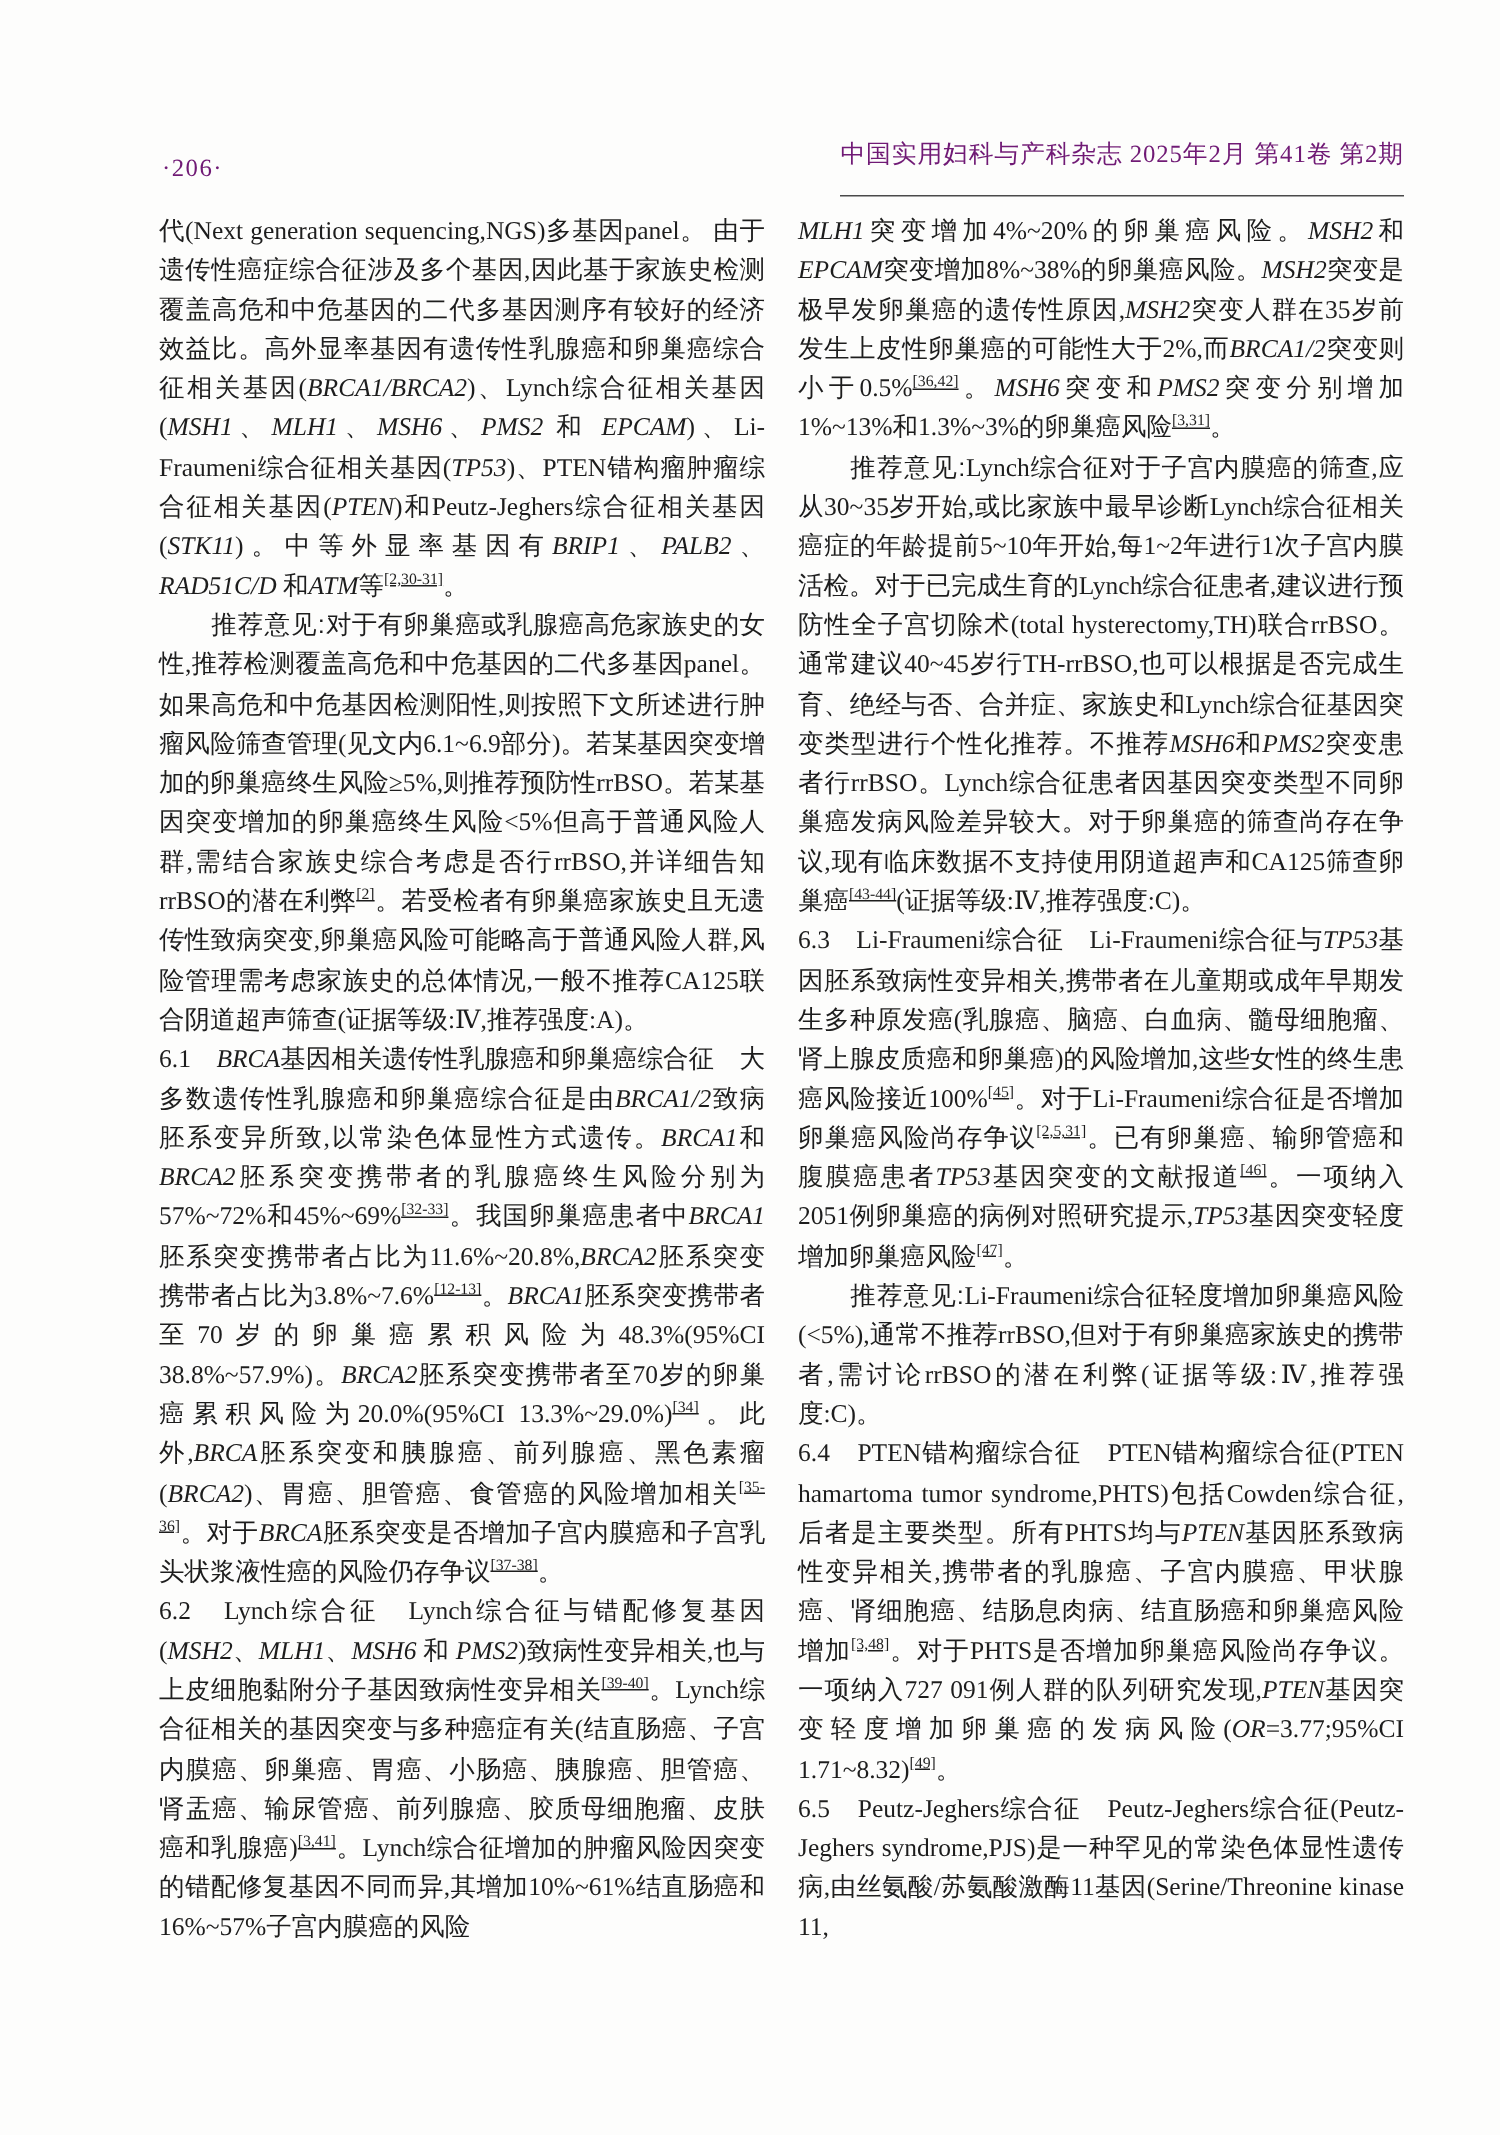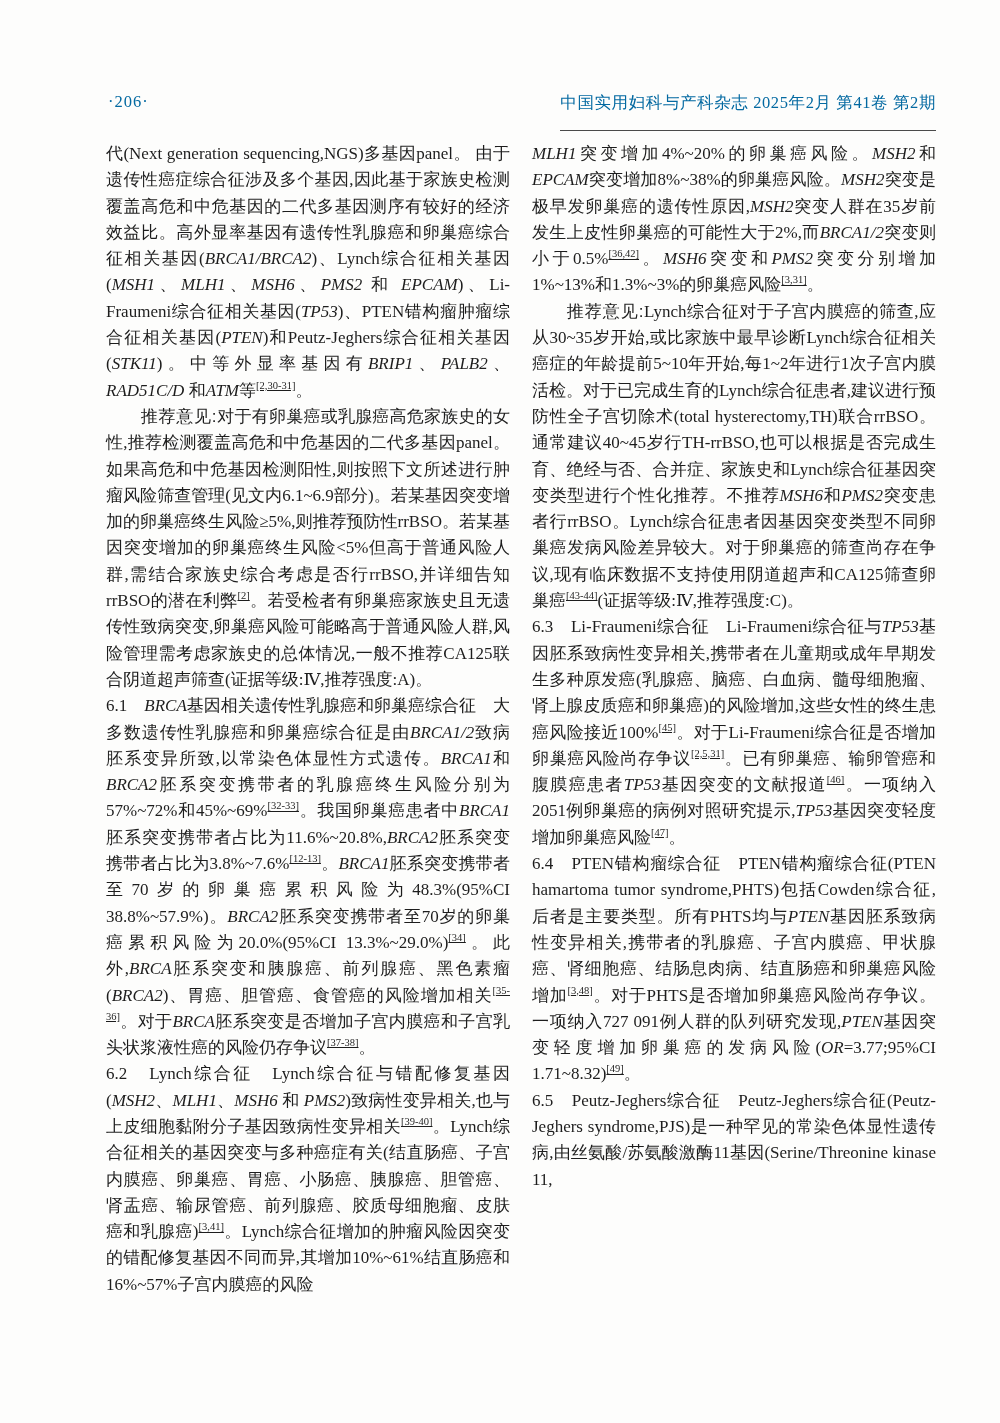--- a/index.html
+++ b/index.html
@@ -20,23 +20,23 @@
     inset: 0;
     background: #fdfdfc;
   }
   .page-header {
     position: absolute;
     top: 92px;
     left: 108px;
     right: 64px;
     display: flex;
     justify-content: space-between;
-    align-items: flex-start;
+    align-items: center;
     font-size: 16.5px;
-    color: #0369a1;
+    color: #701a75;
   }
   .page-number {
     letter-spacing: 1px;
   }
   .journal-line {
     border-bottom: 1.6px solid #4a4a4a;
     padding-bottom: 16px;
     letter-spacing: 0.6px;
   }
   .columns {
@@ -88,18 +88,19 @@
     <div class="col">
         <p class="para"><span>代(Next generation sequencing,NGS)多基因panel。 由于遗传性癌症综合征涉及多个基因,因此基于家族史检测覆盖高危和中危基因的二代多基因测序有较好的经济效益比。高外显率基因有遗传性乳腺癌和卵巢癌综合征相关基因(</span><i>BRCA1/BRCA2</i><span>)、Lynch综合征相关基因(</span><i>MSH1</i><span>、</span><i>MLH1</i><span>、</span><i>MSH6</i><span>、</span><i>PMS2</i><span> 和 </span><i>EPCAM</i><span>)、Li-Fraumeni综合征相关基因(</span><i>TP53</i><span>)、PTEN错构瘤肿瘤综合征相关基因(</span><i>PTEN</i><span>)和Peutz-Jeghers综合征相关基因(</span><i>STK11</i><span>)。中等外显率基因有</span><i>BRIP1</i><span>、</span><i>PALB2</i><span>、</span><i>RAD51C/D</i><span> 和</span><i>ATM</i><span>等</span><sup class="ref">[2,30-31]</sup><span>。</span></p>
         <p class="para indent"><b class="lead">推荐意见:</b><span>对于有卵巢癌或乳腺癌高危家族史的女性,推荐检测覆盖高危和中危基因的二代多基因panel。如果高危和中危基因检测阳性,则按照下文所述进行肿瘤风险筛查管理(见文内6.1~6.9部分)。若某基因突变增加的卵巢癌终生风险≥5%,则推荐预防性rrBSO。若某基因突变增加的卵巢癌终生风险&lt;5%但高于普通风险人群,需结合家族史综合考虑是否行rrBSO,并详细告知rrBSO的潜在利弊</span><sup class="ref">[2]</sup><span>。若受检者有卵巢癌家族史且无遗传性致病突变,卵巢癌风险可能略高于普通风险人群,风险管理需考虑家族史的总体情况,一般不推荐CA125联合阴道超声筛查(证据等级:Ⅳ,推荐强度:A)。</span></p>
         <p class="para"><span>6.1　</span><i>BRCA</i><span>基因相关遗传性乳腺癌和卵巢癌综合征　大多数遗传性乳腺癌和卵巢癌综合征是由</span><i>BRCA1/2</i><span>致病胚系变异所致,以常染色体显性方式遗传。</span><i>BRCA1</i><span>和</span><i>BRCA2</i><span>胚系突变携带者的乳腺癌终生风险分别为57%~72%和45%~69%</span><sup class="ref">[32-33]</sup><span>。我国卵巢癌患者中</span><i>BRCA1</i><span>胚系突变携带者占比为11.6%~20.8%,</span><i>BRCA2</i><span>胚系突变携带者占比为3.8%~7.6%</span><sup class="ref">[12-13]</sup><span>。</span><i>BRCA1</i><span>胚系突变携带者至70岁的卵巢癌累积风险为48.3%(95%CI 38.8%~57.9%)。</span><i>BRCA2</i><span>胚系突变携带者至70岁的卵巢癌累积风险为20.0%(95%CI 13.3%~29.0%)</span><sup class="ref">[34]</sup><span>。此外,</span><i>BRCA</i><span>胚系突变和胰腺癌、前列腺癌、黑色素瘤(</span><i>BRCA2</i><span>)、胃癌、胆管癌、食管癌的风险增加相关</span><sup class="ref">[35-36]</sup><span>。对于</span><i>BRCA</i><span>胚系突变是否增加子宫内膜癌和子宫乳头状浆液性癌的风险仍存争议</span><sup class="ref">[37-38]</sup><span>。</span></p>
         <p class="para"><span>6.2　Lynch综合征　Lynch综合征与错配修复基因(</span><i>MSH2</i><span>、</span><i>MLH1</i><span>、</span><i>MSH6</i><span> 和 </span><i>PMS2</i><span>)致病性变异相关,也与上皮细胞黏附分子基因致病性变异相关</span><sup class="ref">[39-40]</sup><span>。Lynch综合征相关的基因突变与多种癌症有关(结直肠癌、子宫内膜癌、卵巢癌、胃癌、小肠癌、胰腺癌、胆管癌、肾盂癌、输尿管癌、前列腺癌、胶质母细胞瘤、皮肤癌和乳腺癌)</span><sup class="ref">[3,41]</sup><span>。Lynch综合征增加的肿瘤风险因突变的错配修复基因不同而异,其增加10%~61%结直肠癌和16%~57%子宫内膜癌的风险</span></p>
       </div>
     <div class="col">
         <p class="para"><i>MLH1</i><span>突变增加4%~20%的卵巢癌风险。</span><i>MSH2</i><span>和</span><i>EPCAM</i><span>突变增加8%~38%的卵巢癌风险。</span><i>MSH2</i><span>突变是极早发卵巢癌的遗传性原因,</span><i>MSH2</i><span>突变人群在35岁前发生上皮性卵巢癌的可能性大于2%,而</span><i>BRCA1/2</i><span>突变则小于0.5%</span><sup class="ref">[36,42]</sup><span>。</span><i>MSH6</i><span>突变和</span><i>PMS2</i><span>突变分别增加1%~13%和1.3%~3%的卵巢癌风险</span><sup class="ref">[3,31]</sup><span>。</span></p>
         <p class="para indent"><b class="lead">推荐意见:</b><span>Lynch综合征对于子宫内膜癌的筛查,应从30~35岁开始,或比家族中最早诊断Lynch综合征相关癌症的年龄提前5~10年开始,每1~2年进行1次子宫内膜活检。对于已完成生育的Lynch综合征患者,建议进行预防性全子宫切除术(total hysterectomy,TH)联合rrBSO。通常建议40~45岁行TH-rrBSO,也可以根据是否完成生育、绝经与否、合并症、家族史和Lynch综合征基因突变类型进行个性化推荐。不推荐</span><i>MSH6</i><span>和</span><i>PMS2</i><span>突变患者行rrBSO。Lynch综合征患者因基因突变类型不同卵巢癌发病风险差异较大。对于卵巢癌的筛查尚存在争议,现有临床数据不支持使用阴道超声和CA125筛查卵巢癌</span><sup class="ref">[43-44]</sup><span>(证据等级:Ⅳ,推荐强度:C)。</span></p>
         <p class="para"><span>6.3　Li-Fraumeni综合征　Li-Fraumeni综合征与</span><i>TP53</i><span>基因胚系致病性变异相关,携带者在儿童期或成年早期发生多种原发癌(乳腺癌、脑癌、白血病、髓母细胞瘤、肾上腺皮质癌和卵巢癌)的风险增加,这些女性的终生患癌风险接近100%</span><sup class="ref">[45]</sup><span>。对于Li-Fraumeni综合征是否增加卵巢癌风险尚存争议</span><sup class="ref">[2,5,31]</sup><span>。已有卵巢癌、输卵管癌和腹膜癌患者</span><i>TP53</i><span>基因突变的文献报道</span><sup class="ref">[46]</sup><span>。一项纳入2051例卵巢癌的病例对照研究提示,</span><i>TP53</i><span>基因突变轻度增加卵巢癌风险</span><sup class="ref">[47]</sup><span>。</span></p>
+        <p class="para indent"><b class="lead">推荐意见:</b><span>Li-Fraumeni综合征轻度增加卵巢癌风险(&lt;5%),通常不推荐rrBSO,但对于有卵巢癌家族史的携带者,需讨论rrBSO的潜在利弊(证据等级:Ⅳ,推荐强度:C)。</span></p>
         <p class="para"><span>6.4　PTEN错构瘤综合征　PTEN错构瘤综合征(PTEN hamartoma tumor syndrome,PHTS)包括Cowden综合征,后者是主要类型。所有PHTS均与</span><i>PTEN</i><span>基因胚系致病性变异相关,携带者的乳腺癌、子宫内膜癌、甲状腺癌、肾细胞癌、结肠息肉病、结直肠癌和卵巢癌风险增加</span><sup class="ref">[3,48]</sup><span>。对于PHTS是否增加卵巢癌风险尚存争议。一项纳入727 091例人群的队列研究发现,</span><i>PTEN</i><span>基因突变轻度增加卵巢癌的发病风险(</span><i>OR</i><span>=3.77;95%CI 1.71~8.32)</span><sup class="ref">[49]</sup><span>。</span></p>
         <p class="para"><span>6.5　Peutz-Jeghers综合征　Peutz-Jeghers综合征(Peutz-Jeghers syndrome,PJS)是一种罕见的常染色体显性遗传病,由丝氨酸/苏氨酸激酶11基因(Serine/Threonine kinase 11,</span></p>
       </div>
   </div>
 
 </div>
 
 </body></html>

